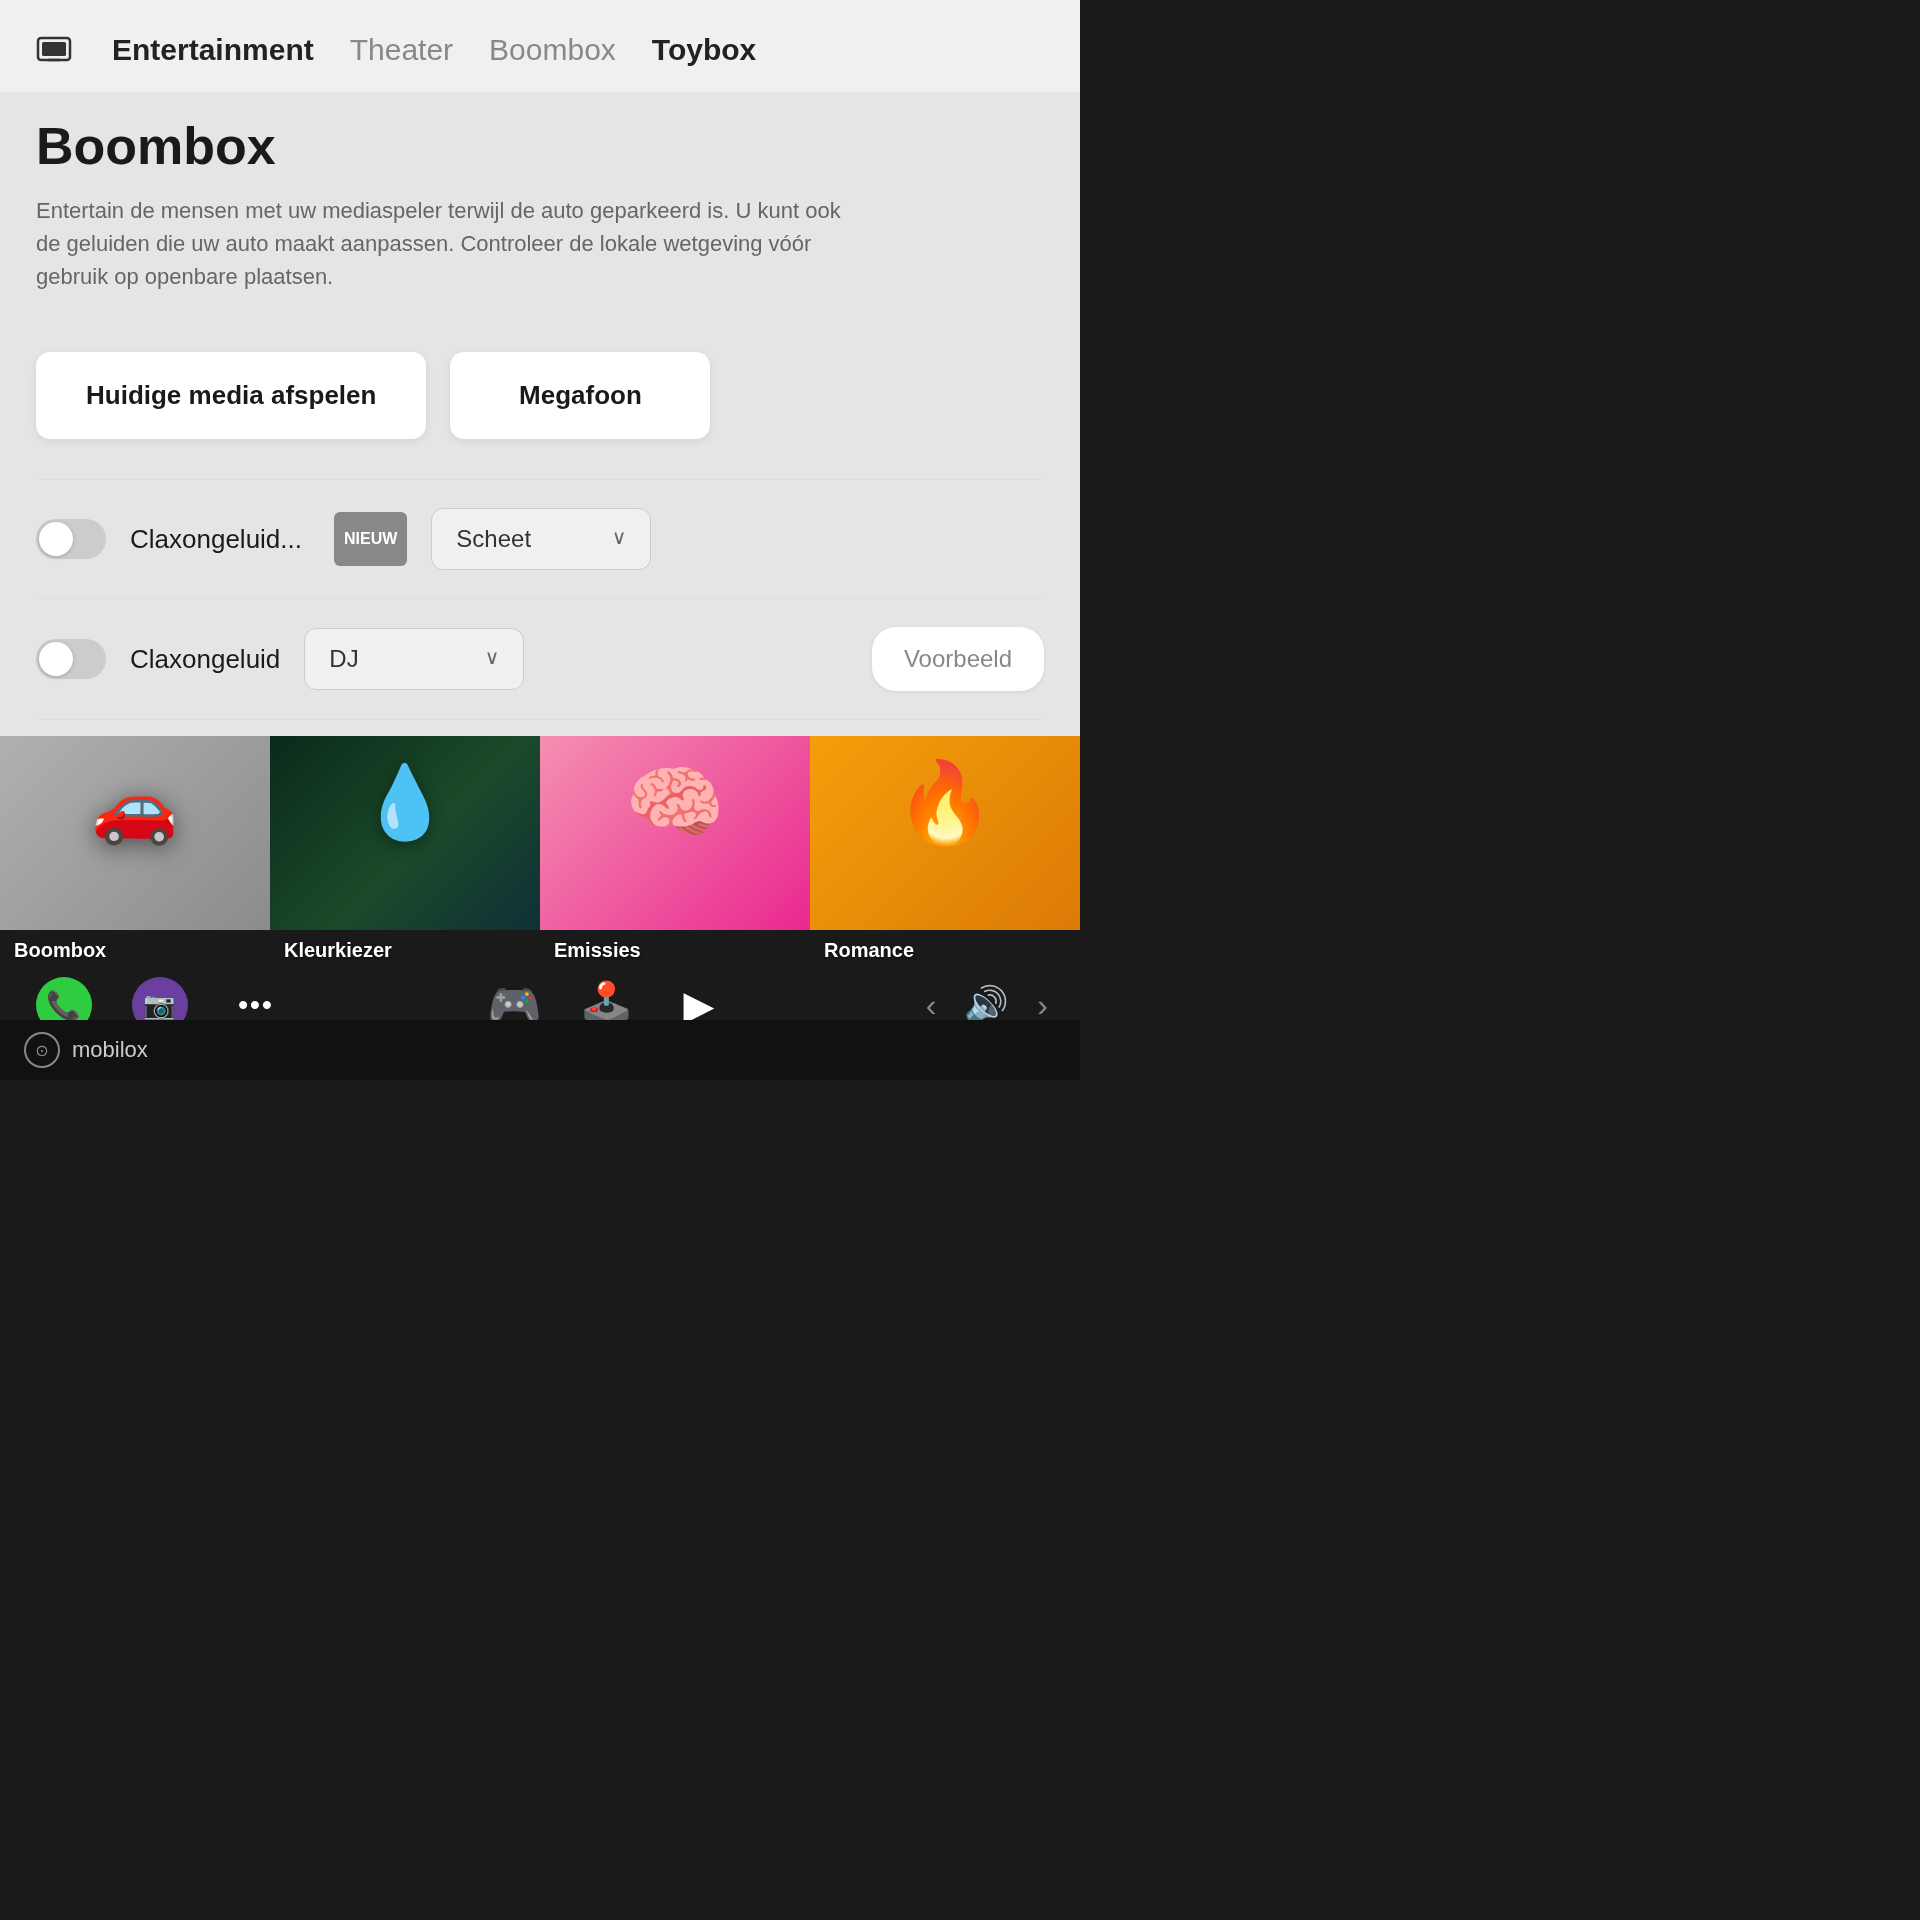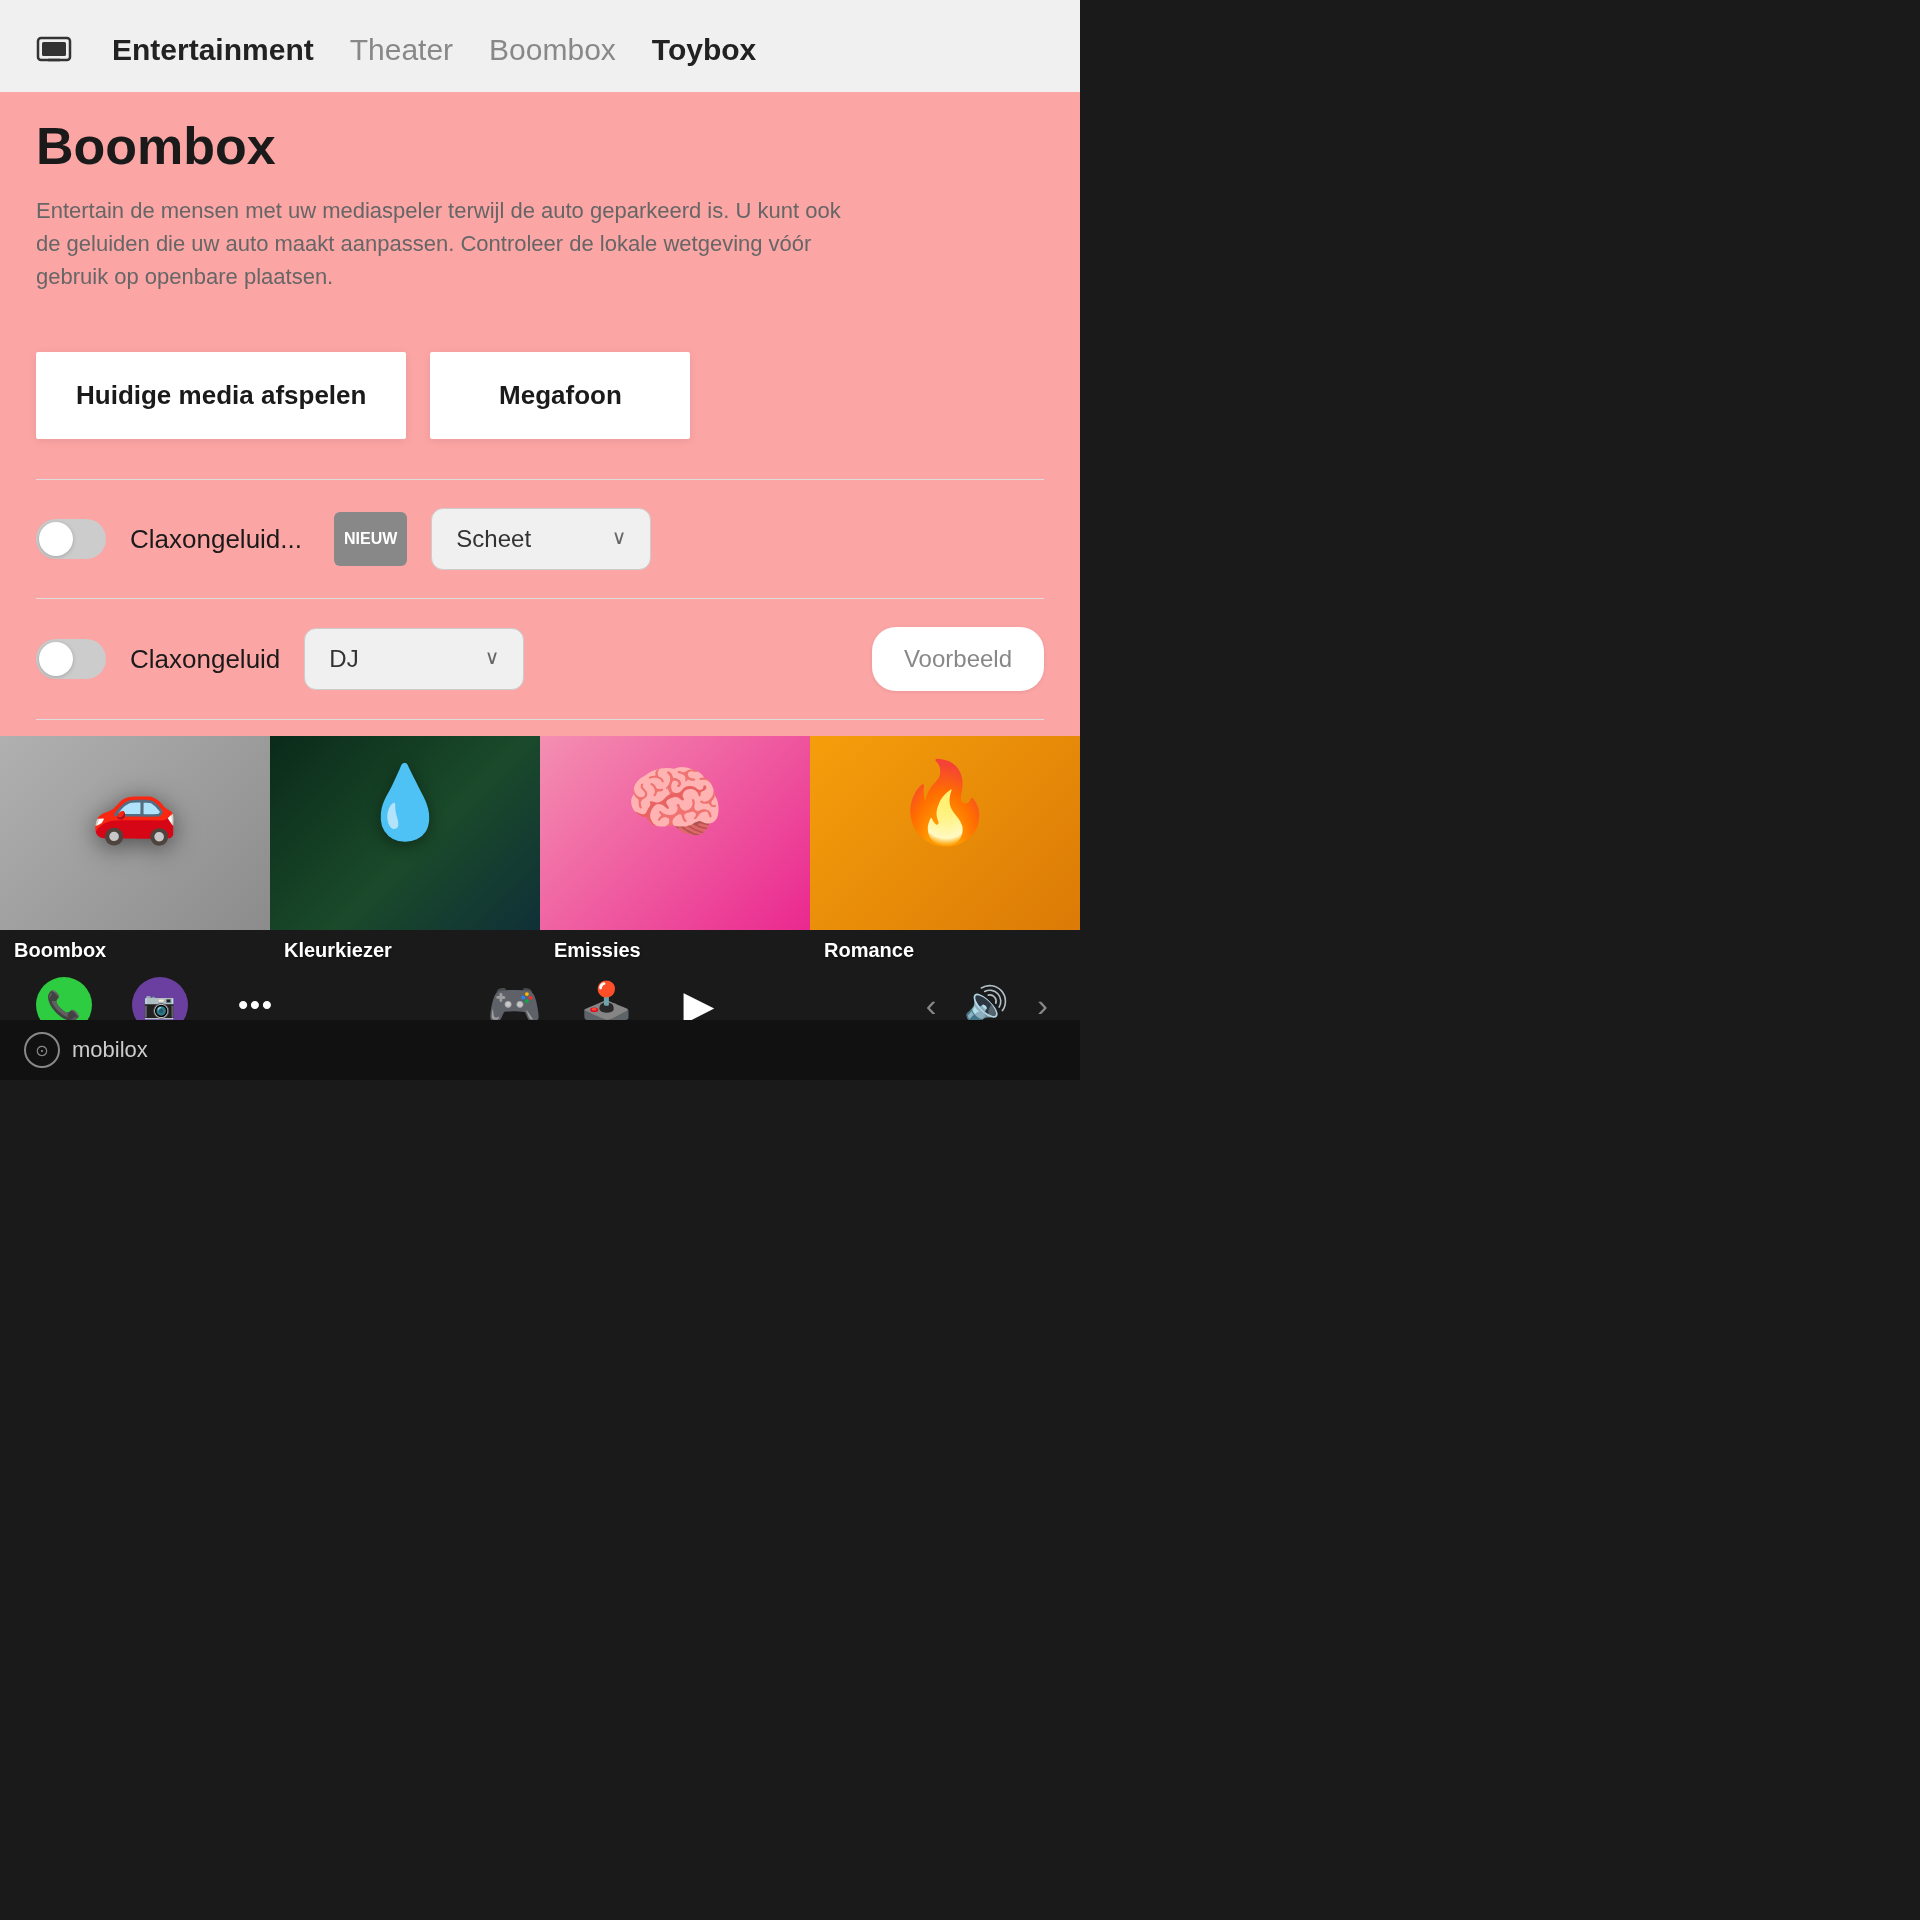--- a/index.html
+++ b/index.html
@@ -7,21 +7,21 @@
     body {
       background: #1a1a1a;
       font-family: -apple-system, BlinkMacSystemFont, 'Segoe UI', sans-serif;
       width: 1080px;
       height: 1080px;
       overflow: hidden;
       position: relative;
     }
 
     .screen {
-      background: #fca5a5;
+      background: #e5e5e5;
       width: 100%;
       height: 976px;
       position: relative;
       overflow: hidden;
     }
 
     
     .top-nav {
       display: flex;
       align-items: center;
@@ -85,22 +85,22 @@
     
     .buttons-row {
       display: flex;
       gap: 24px;
       margin-bottom: 40px;
     }
 
     .action-btn {
       background: #fff;
       border: none;
-      border-radius: 2px;
-      padding: 28px 40px;
+      border-radius: 14px;
+      padding: 28px 50px;
       font-size: 26px;
       font-weight: 600;
       color: #1a1a1a;
       cursor: pointer;
       min-width: 260px;
       text-align: center;
       box-shadow: 0 2px 8px rgba(0,0,0,0.08);
     }
 
     .action-btn.primary {

